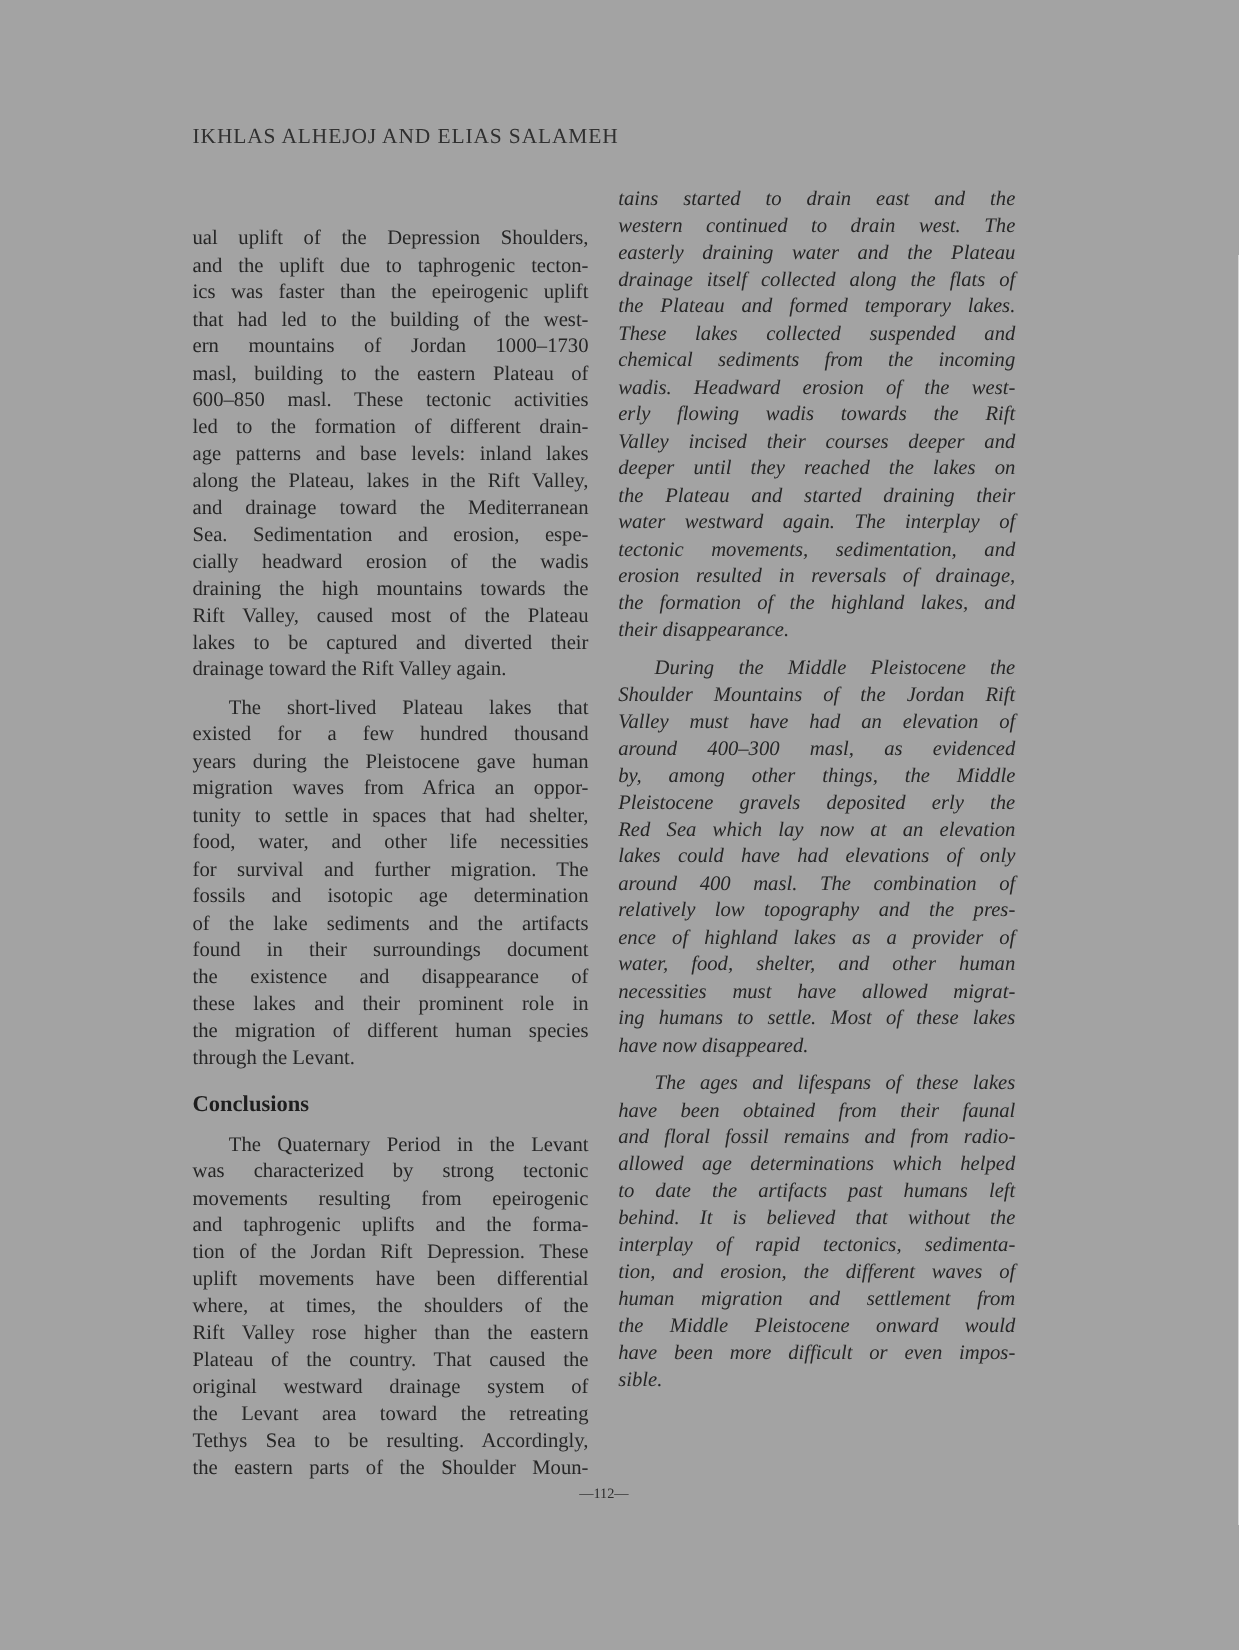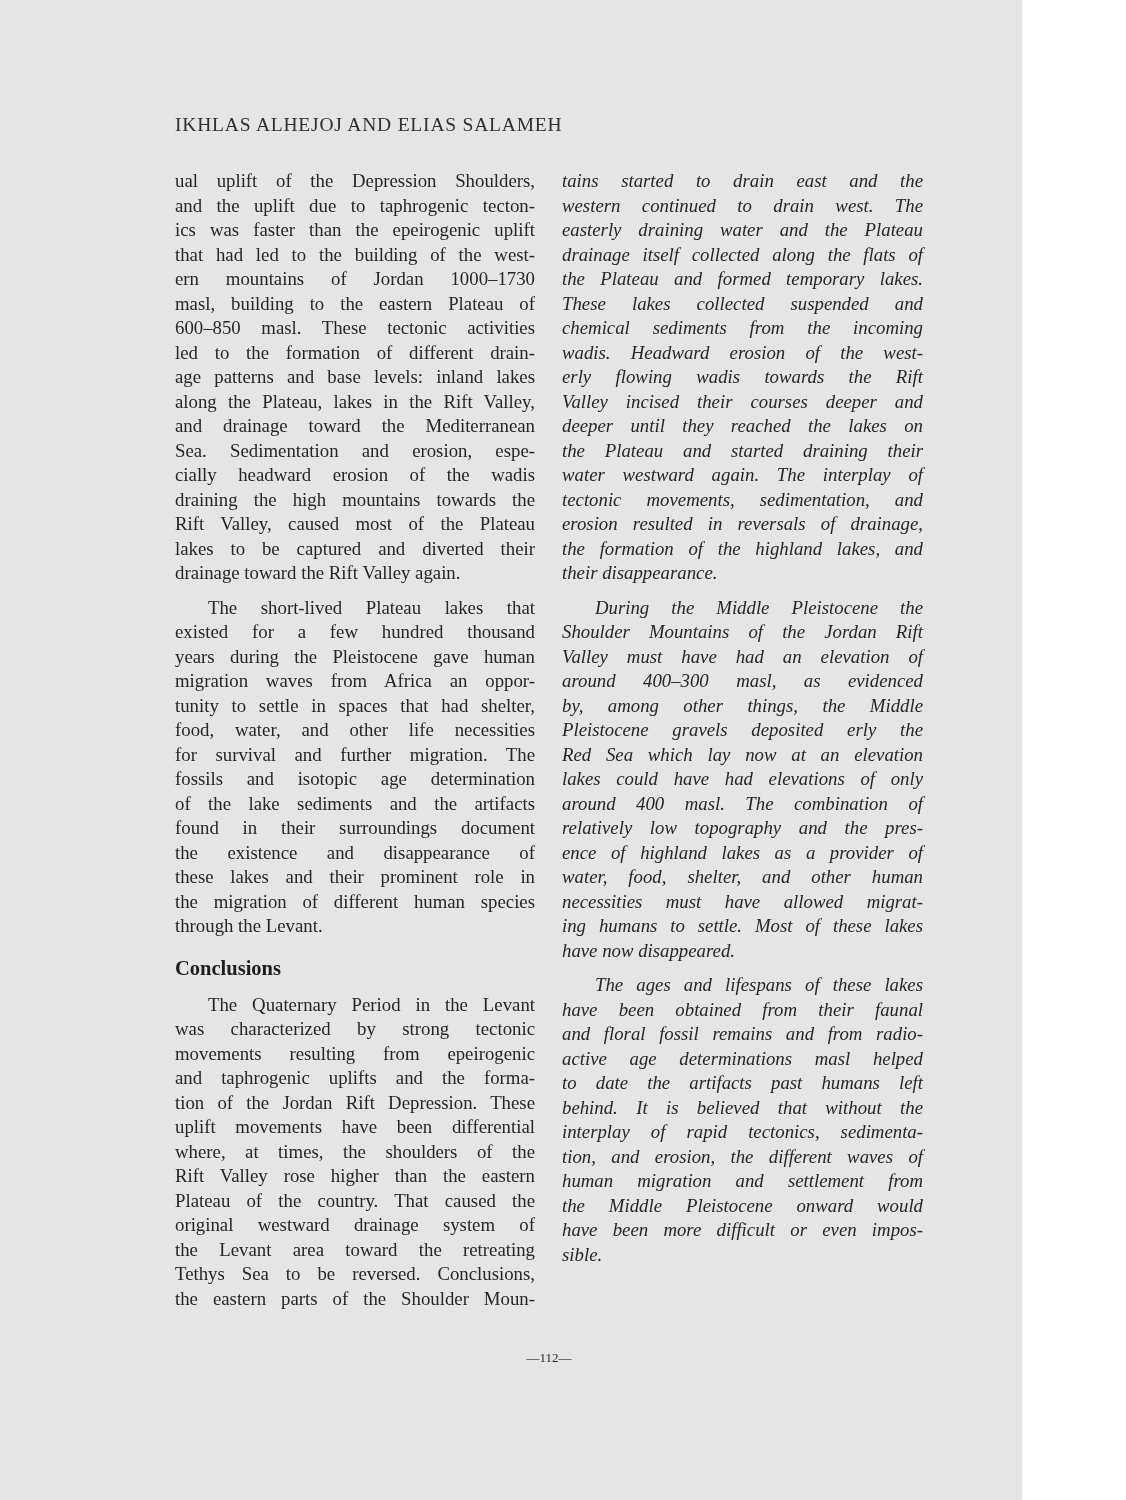--- a/index.html
+++ b/index.html
@@ -2,43 +2,43 @@
 <html><head>
 <meta charset="utf-8">
 <style>
   html, body {
     margin: 0;
     padding: 0;
     background: #ffffff;
   }
   .page {
     position: relative;
-    width: 1022px;
+    width: 1126px;
     height: 1500px;
-    background: #e5e5e5;
+    background: #a3a3a3;
     font-family: "Liberation Serif", serif;
     color: #262626;
     overflow: hidden;
   }
   .running-header {
     position: absolute;
     left: 175px;
     top: 114px;
     width: 748px;
     font-size: 19.5px;
     letter-spacing: 0.8px;
     color: #303030;
     white-space: nowrap;
   }
   .column {
     position: absolute;
     top: 169px;
     font-size: 18.8px;
   }
-  .column.left  { left: 175px; width: 360px; }
+  .column.left  { left: 175px; width: 360px; margin-top: 36px; }
   .column.right { left: 562px; width: 361px; font-style: italic; }
 
   .para { margin: 0 0 10px 0; }
   .line {
     line-height: 24.5px;
     height: 24.5px;
     text-align: justify;
     text-align-last: justify;
     -moz-text-align-last: justify;
     overflow: visible;
@@ -115,21 +115,21 @@
         <div class="line">was characterized by strong tectonic</div>
         <div class="line">movements resulting from epeirogenic</div>
         <div class="line">and taphrogenic uplifts and the forma-</div>
         <div class="line">tion of the Jordan Rift Depression. These</div>
         <div class="line">uplift movements have been differential</div>
         <div class="line">where, at times, the shoulders of the</div>
         <div class="line">Rift Valley rose higher than the eastern</div>
         <div class="line">Plateau of the country. That caused the</div>
         <div class="line">original westward drainage system of</div>
         <div class="line">the Levant area toward the retreating</div>
-        <div class="line">Tethys Sea to be reversed. Conclusions,</div>
+        <div class="line">Tethys Sea to be resulting. Accordingly,</div>
         <div class="line">the eastern parts of the Shoulder Moun-</div>
       </div>
     </div>
 
   <div class="column right">
       <div class="para">
         <div class="line">tains started to drain east and the</div>
         <div class="line">western continued to drain west. The</div>
         <div class="line">easterly draining water and the Plateau</div>
         <div class="line">drainage itself collected along the flats of</div>
@@ -161,21 +161,21 @@
         <div class="line">ence of highland lakes as a provider of</div>
         <div class="line">water, food, shelter, and other human</div>
         <div class="line">necessities must have allowed migrat-</div>
         <div class="line">ing humans to settle. Most of these lakes</div>
         <div class="line para-end">have now disappeared.</div>
       </div>
       <div class="para">
         <div class="line indented">The ages and lifespans of these lakes</div>
         <div class="line">have been obtained from their faunal</div>
         <div class="line">and floral fossil remains and from radio-</div>
-        <div class="line">active age determinations masl helped</div>
+        <div class="line">allowed age determinations which helped</div>
         <div class="line">to date the artifacts past humans left</div>
         <div class="line">behind. It is believed that without the</div>
         <div class="line">interplay of rapid tectonics, sedimenta-</div>
         <div class="line">tion, and erosion, the different waves of</div>
         <div class="line">human migration and settlement from</div>
         <div class="line">the Middle Pleistocene onward would</div>
         <div class="line">have been more difficult or even impos-</div>
         <div class="line para-end">sible.</div>
       </div>
     </div>

